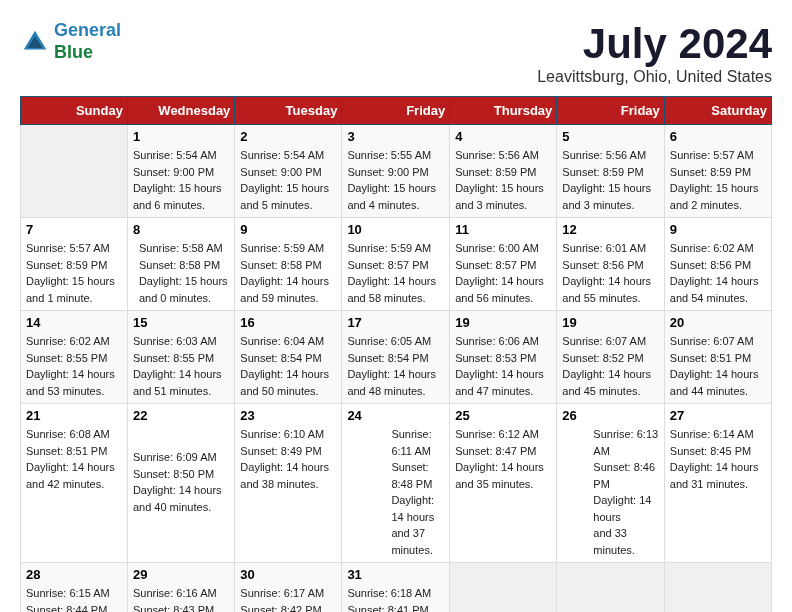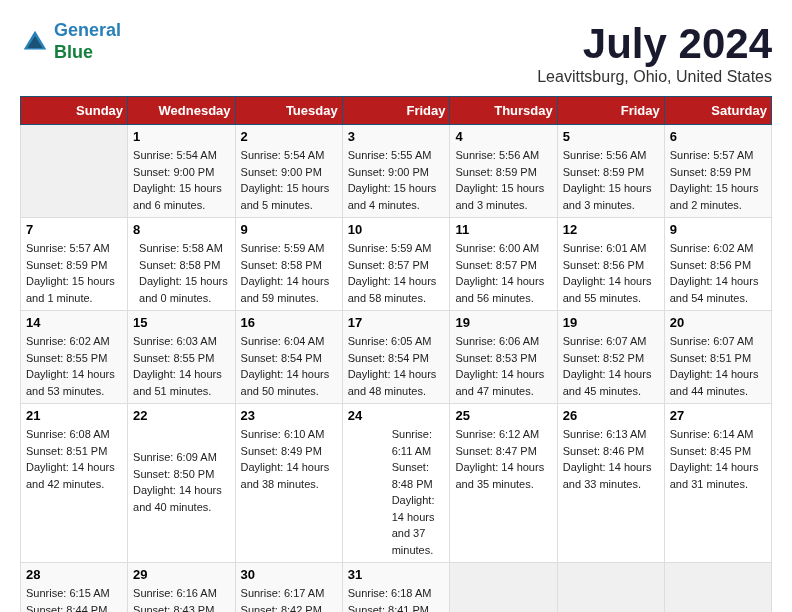--- a/index.html
+++ b/index.html
@@ -301,21 +301,21 @@
         </td>
         <td>
           <span class="day-number">25</span>
           <div class="day-info" style="white-space: pre-line;">Sunrise: 6:12 AM
 Sunset: 8:47 PM
 Daylight: 14 hours
 and 35 minutes.</div>
         </td>
         <td>
           <span class="day-number">26</span>
-          <div class="day-info" style="white-space: pre-line;">Sunrise: 6:13 AM
+          <div class="day-info" style="white-space: pre-line; margin-left: 31px;">Sunrise: 6:13 AM
 Sunset: 8:46 PM
 Daylight: 14 hours
 and 33 minutes.</div>
         </td>
         <td>
           <span class="day-number">27</span>
           <div class="day-info" style="white-space: pre-line;">Sunrise: 6:14 AM
 Sunset: 8:45 PM
 Daylight: 14 hours
 and 31 minutes.</div>

